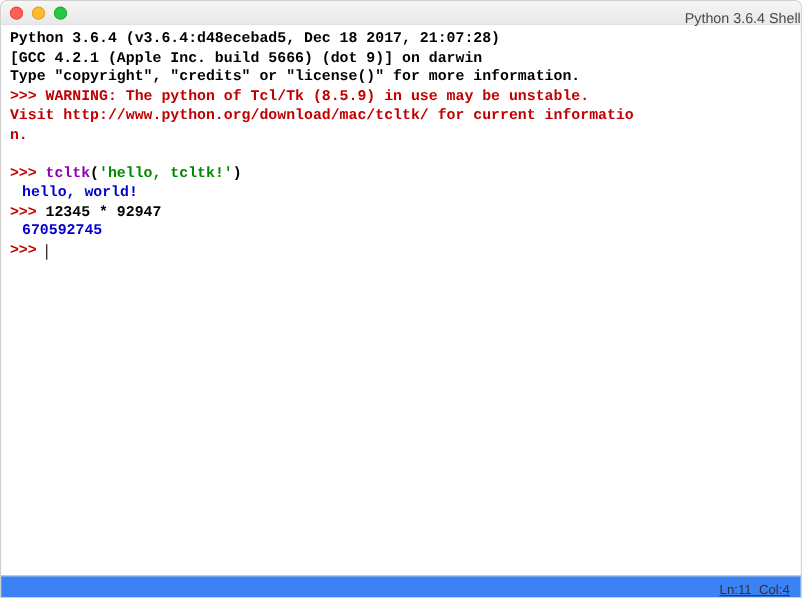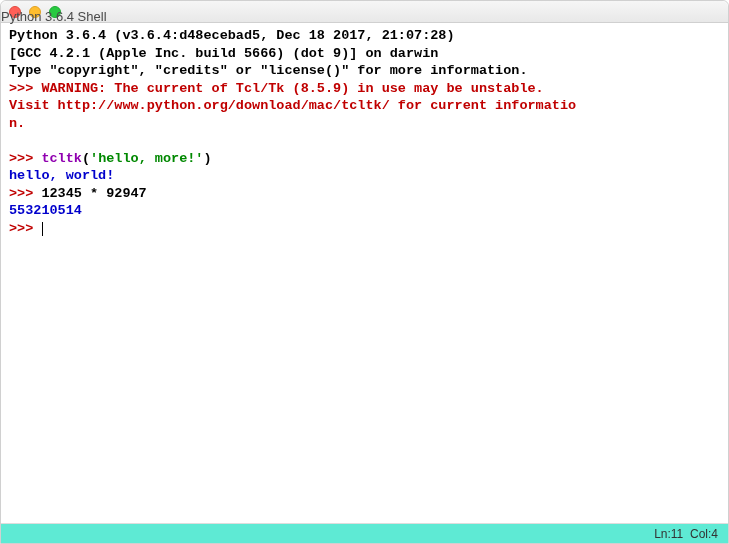--- a/index.html
+++ b/index.html
@@ -32,86 +32,87 @@
       width: 12px;
       height: 12px;
       border-radius: 50%;
     }
     .tl-close { background: #ff5f57; border: 0.5px solid #e1493f; }
     .tl-min { background: #ffbd2e; border: 0.5px solid #e0a123; }
     .tl-max { background: #28c940; border: 0.5px solid #1dab34; }
     .title {
       position: absolute;
       left: 0; right: 0;
-      text-align: left;
+      text-align: right;
       font-family: -apple-system, "Helvetica Neue", Arial, sans-serif;
       font-size: 13px;
       color: #4a4a4a;
       pointer-events: none;
       margin-top: 10px;
     }
     .terminal {
       flex: 1;
       padding: 4px 8px;
       font-size: 13.5px;
       line-height: 1.3;
       white-space: pre-wrap;
       word-break: break-all;
       font-weight: bold;
       overflow: auto;
     }
     .black { color: #000000; }
     .red { color: #c00000; }
-    .blue { color: #0000cc; }
+    .blue { color: #0000cc; margin-left: 11px; }
     .purple { color: #9000b0; }
     .green { color: #008800; }
     .cursor {
       display: inline-block;
       width: 1px;
       height: 14px;
       background: #000;
       vertical-align: text-bottom;
       margin-left: 1px;
     }
     .statusbar {
       height: 20px;
       border-top: 1px solid #dddddd;
-      background: #5eead4;
+      background: #3b82f6;
       display: flex;
       justify-content: flex-end;
-      align-items: center;
+      align-items: flex-end;
       padding-right: 10px;
       font-family: -apple-system, "Helvetica Neue", Arial, sans-serif;
       font-size: 12px;
       color: #333;
+      text-decoration: underline;
     }
   </style>
 </head>
 <body>
 
 <div class="titlebar">
   <div class="traffic-lights">
     <div class="traffic-light tl-close"></div>
     <div class="traffic-light tl-min"></div>
     <div class="traffic-light tl-max"></div>
   </div>
   <div class="title">Python 3.6.4 Shell</div>
 </div>
 
 <div class="terminal"><span class="black">Python 3.6.4 (v3.6.4:d48ecebad5, Dec 18 2017, 21:07:28) </span>
 <span class="black">[GCC 4.2.1 (Apple Inc. build 5666) (dot 9)] on darwin</span>
 <span class="black">Type "copyright", "credits" or "license()" for more information.</span>
-<span class="red">&gt;&gt;&gt; </span><span class="red">WARNING: The current of Tcl/Tk (8.5.9) in use may be unstable.</span>
+<span class="red">&gt;&gt;&gt; </span><span class="red">WARNING: The python of Tcl/Tk (8.5.9) in use may be unstable.</span>
 <span class="red">Visit http://www.python.org/download/mac/tcltk/ for current informatio</span>
 <span class="red">n.</span>
 
-<span class="red">&gt;&gt;&gt; </span><span class="purple">tcltk</span><span class="black">(</span><span class="green">'hello, more!'</span><span class="black">)</span>
+<span class="red">&gt;&gt;&gt; </span><span class="purple">tcltk</span><span class="black">(</span><span class="green">'hello, tcltk!'</span><span class="black">)</span>
 <span class="blue">hello, world!</span>
 <span class="red">&gt;&gt;&gt; </span><span class="black">12345 * 92947</span>
-<span class="blue">553210514</span>
+<span class="blue">670592745</span>
 <span class="red">&gt;&gt;&gt; </span><span class="cursor"></span>
 </div>
 
 <div class="statusbar">
   <span>Ln: </span>
     <span>11</span>
     <span>&nbsp;&nbsp;</span>
     <span>Col: </span>
     <span>4</span>
 </div>

